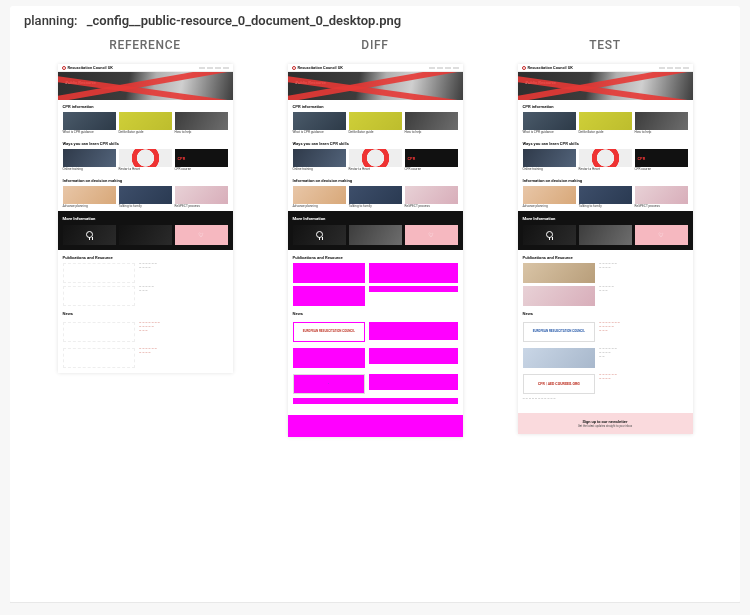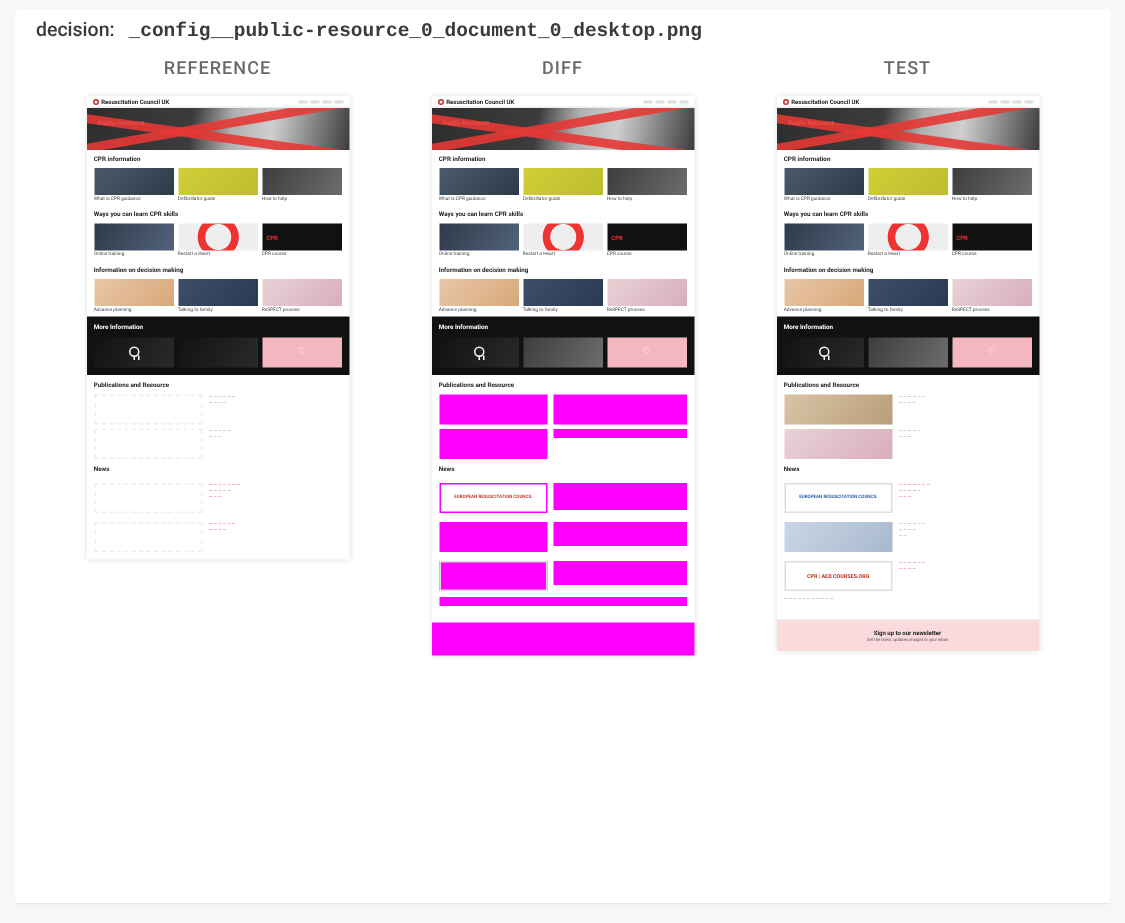--- a/index.html
+++ b/index.html
@@ -18,21 +18,21 @@
     padding: 4px 14px 10px 14px;
     height: 597px;
     position: relative;
   }
   .filename-row {
     font-size: 13px;
     color: #3a3a3a;
     padding: 3px 0 10px 0;
   }
   .filename-row .lbl { font-weight: 500; }
-  .filename-row .val { font-weight: 600; margin-left: 6px; font-family: Liberation Mono, monospace; }
+  .filename-row .val { font-weight: 600; margin-left: 6px; }
   .columns {
     display: flex;
     gap: 36px;
     justify-content: flex-end;
     padding: 0 24px;
   }
   .col {
     flex: 1 1 0;
     display: flex;
     flex-direction: column;
@@ -163,21 +163,21 @@
   .bottom-hr {
     position:absolute; left:0; right:0; bottom:0; height:1px; background:#e8e8e8;
   }
 </style>
 </head>
 <body>
 
 <div class="outer">
 
   <div class="filename-row">
-    <span class="lbl">decision:</span>
+    <span class="lbl">planning:</span>
     <span class="val">_config__public-resource_0_document_0_desktop.png</span>
   </div>
 
   <div class="columns">
 
     <div class="col">
       <div class="col-title">REFERENCE</div>
       <div class="page">
         <div class="topbar">
           <span class="logo-dot"></span>

